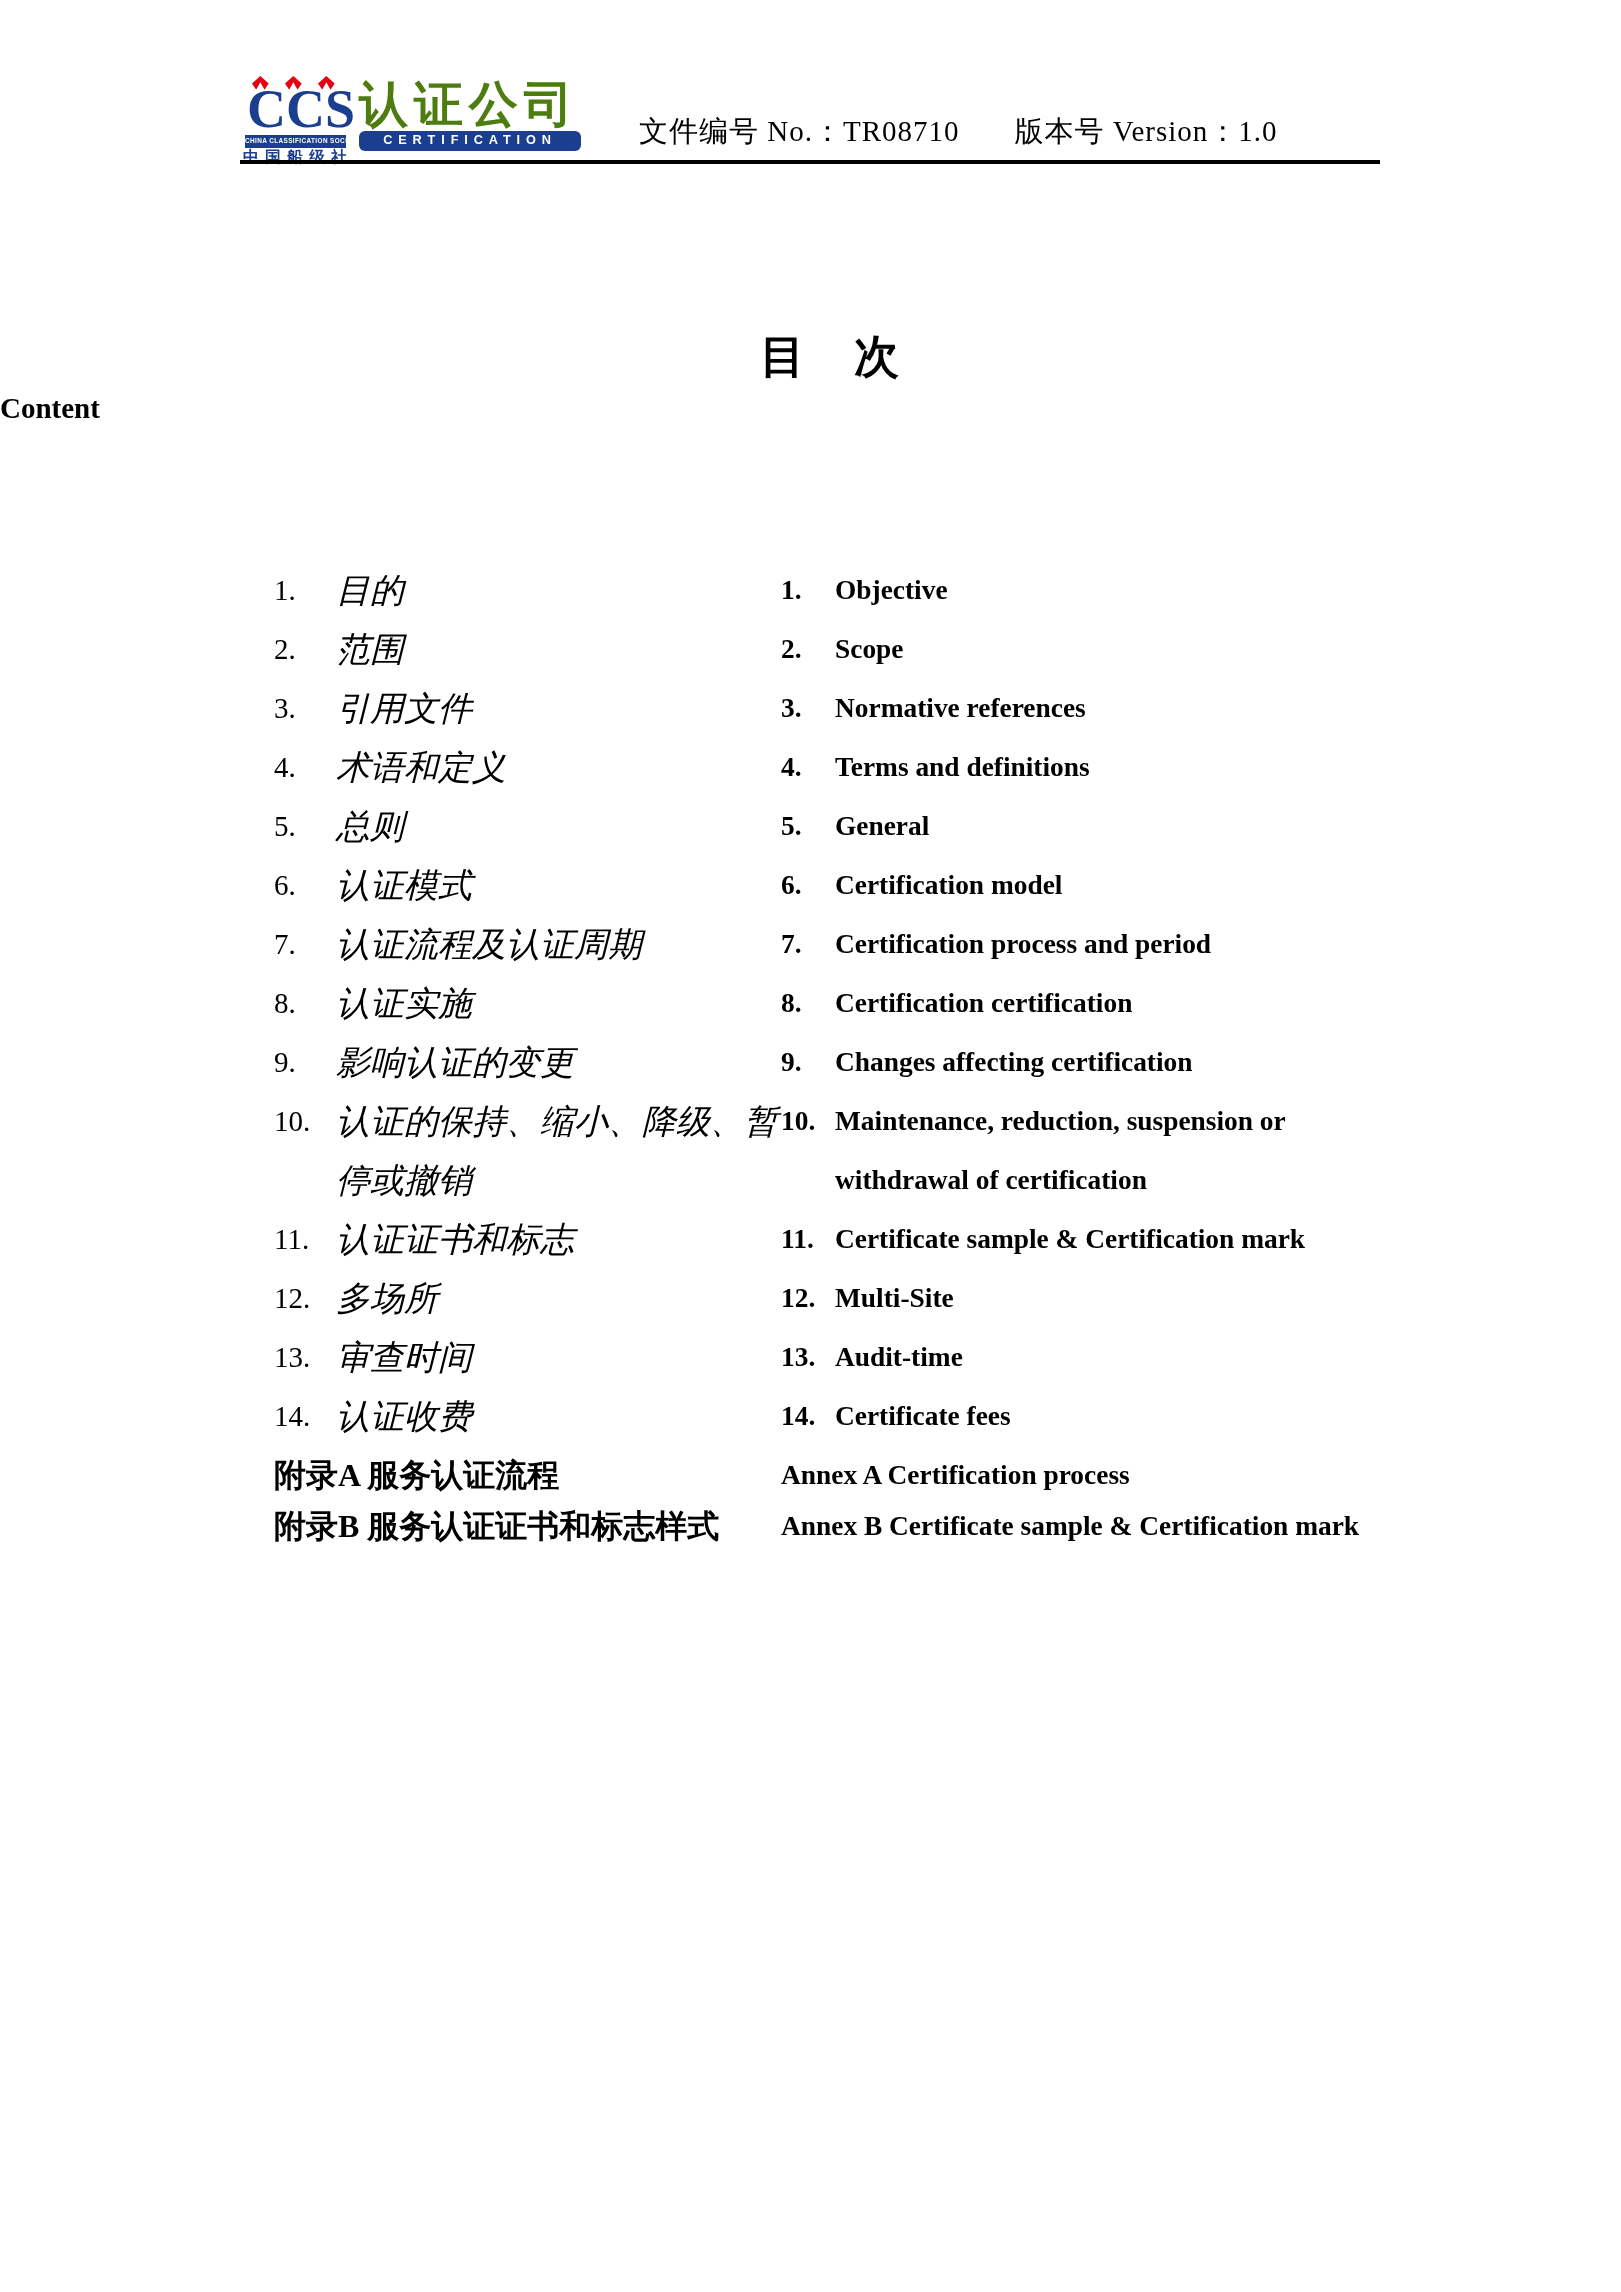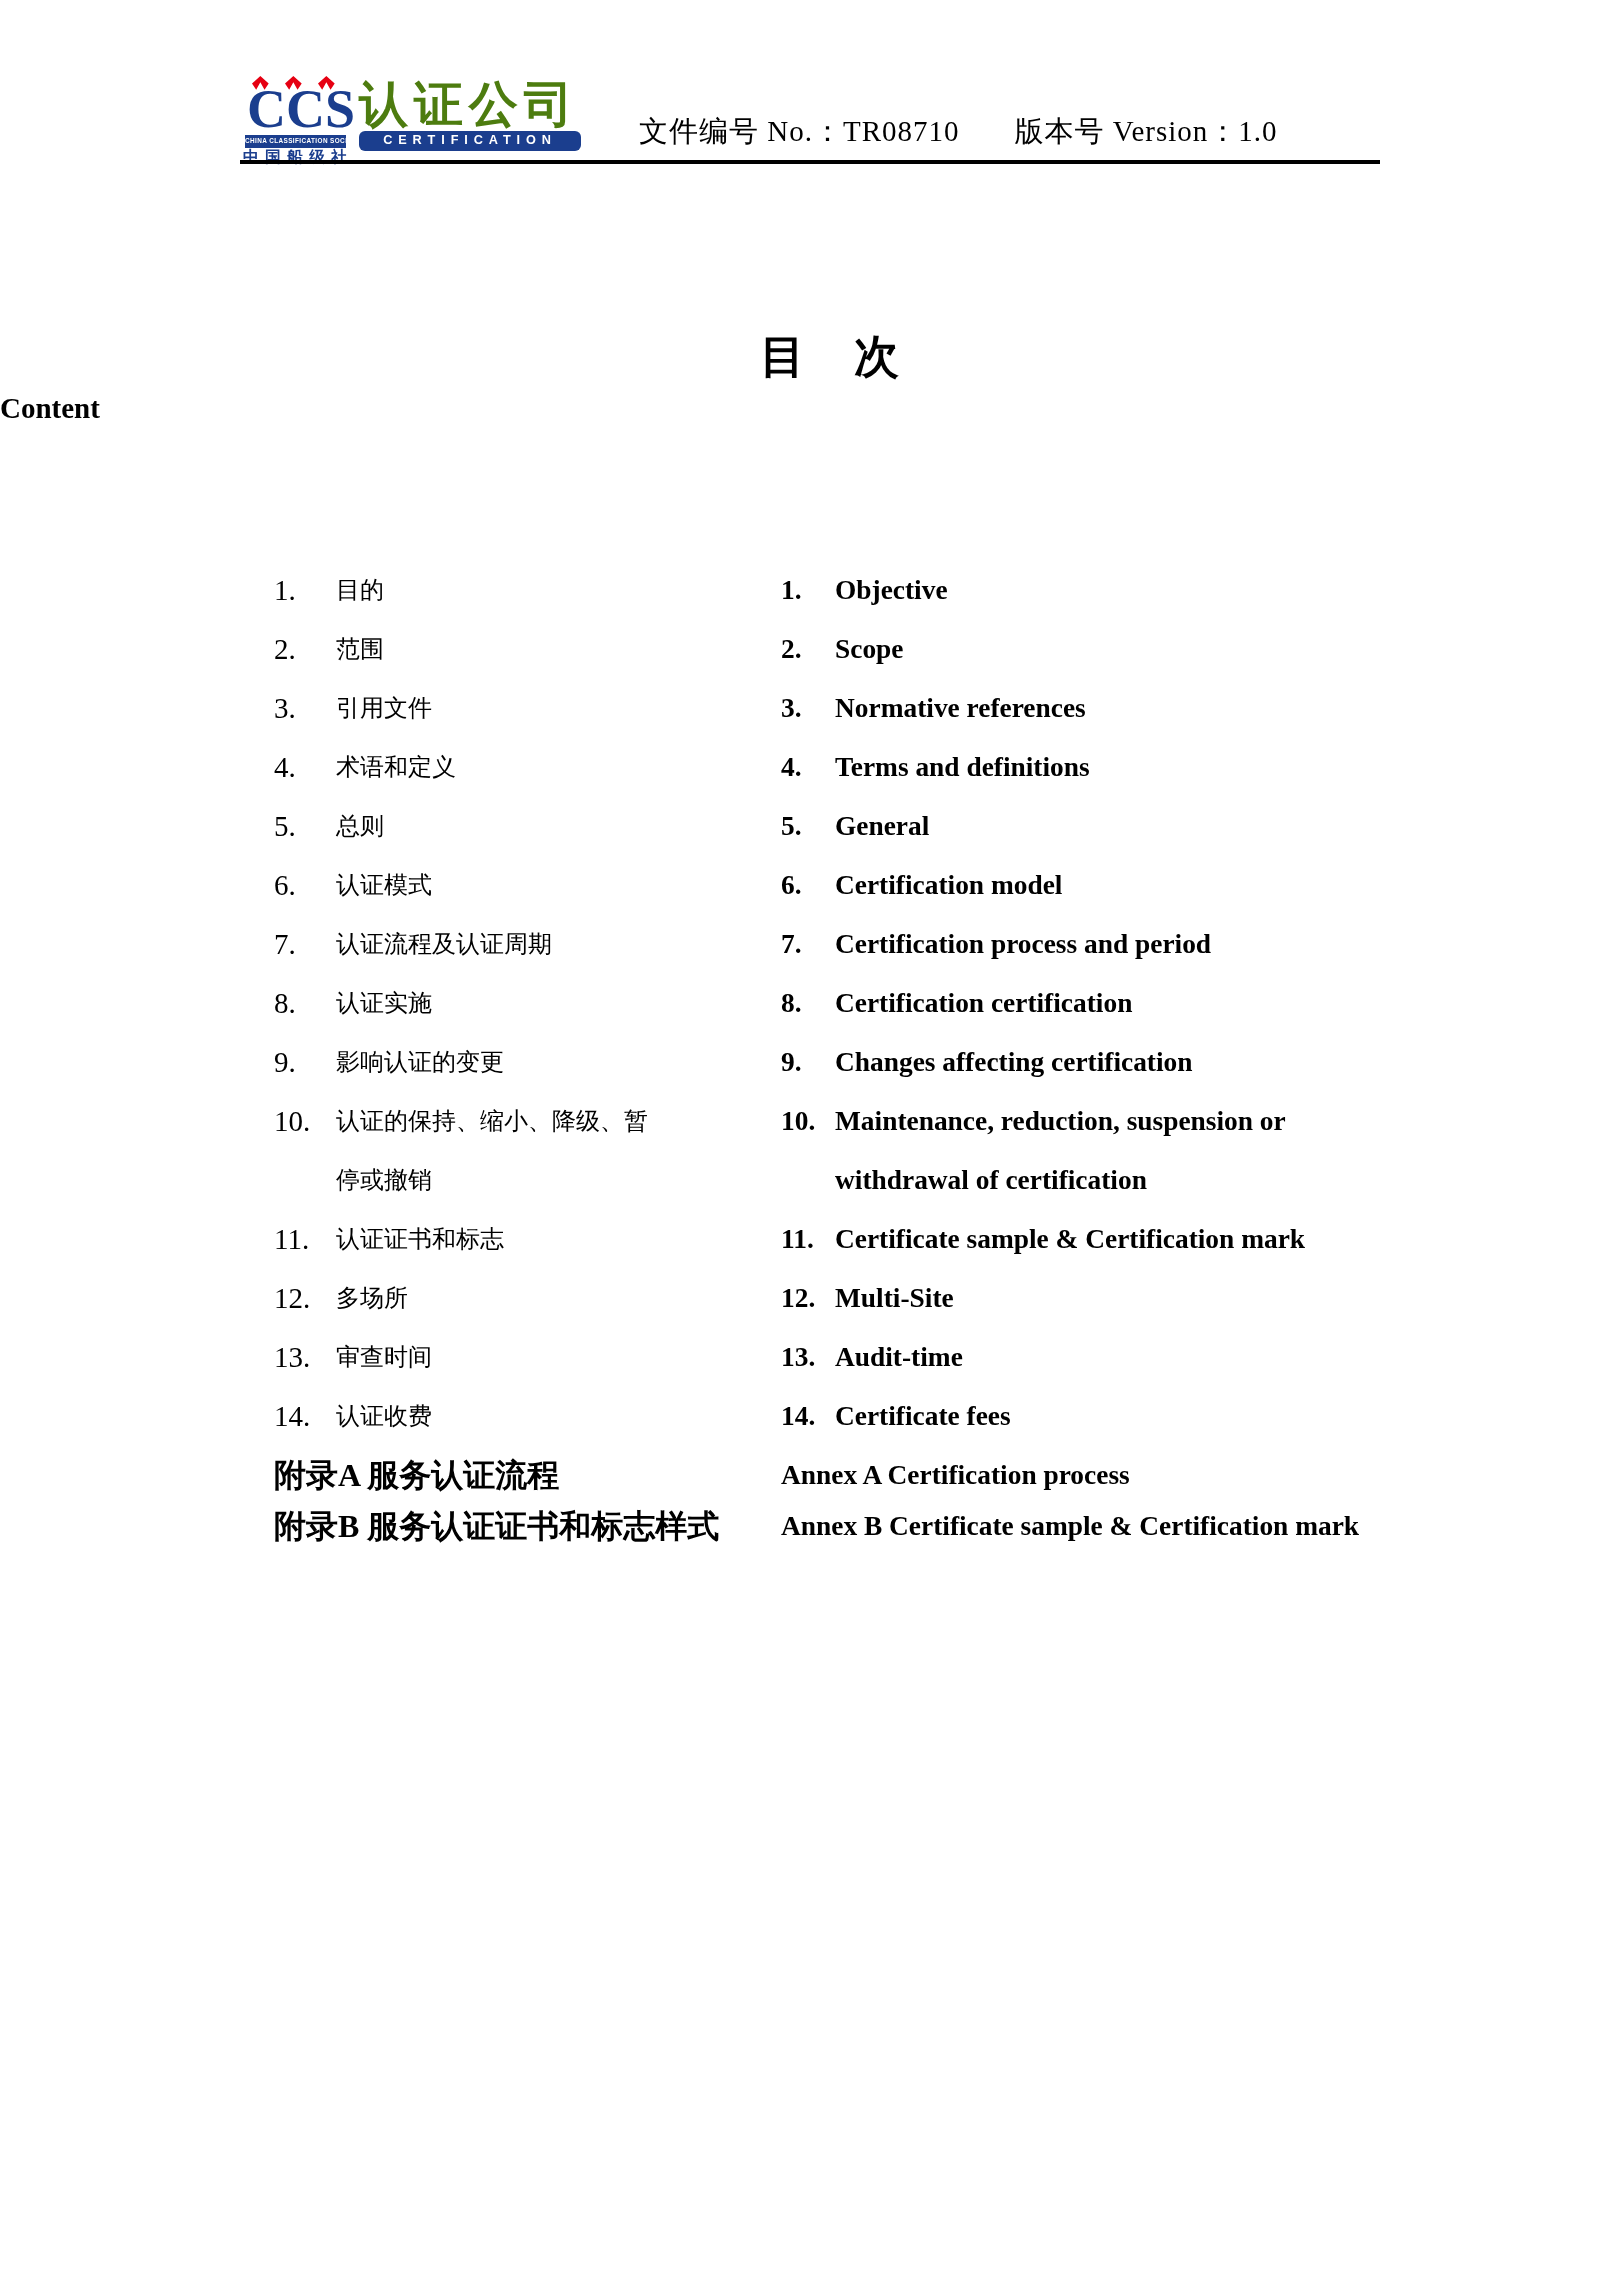--- a/index.html
+++ b/index.html
@@ -62,21 +62,21 @@
   .title-en {
     position:absolute; left:0; top:392px; width:100%; text-align:left;
     font-size:29px; font-weight:bold;
   }
 
   
   #toc-list { position:absolute; left:0; top:561px; width:100%; }
   .toc-row { position:relative; height:59px; }
   .cell { position:absolute; top:0; line-height:59px; white-space:nowrap; }
   .cn-no   { left:274px; font-size:29px; }
-  .cn-text { left:336px; font-size:24px; }
+  .cn-text { left:336px; font-size:34px;font-style:italic; }
   .en-no   { left:781px; font-size:27.4px; font-weight:bold; }
   .en-text { left:835px; font-size:27.4px; font-weight:bold; }
   .toc-row.annex { height:59px; }
   .toc-row.annex .cn-annex { left:274px; font-size:32px;font-weight:bold; }
   .toc-row.annex .en-annex { left:781px; font-size:27.4px; font-weight:bold;font-family:Liberation Serif, serif; }
   .toc-row.annex-b { height:43px; }
   .toc-row.annex-b .cell { line-height:43px; }
 
   
   .footer-rule {

